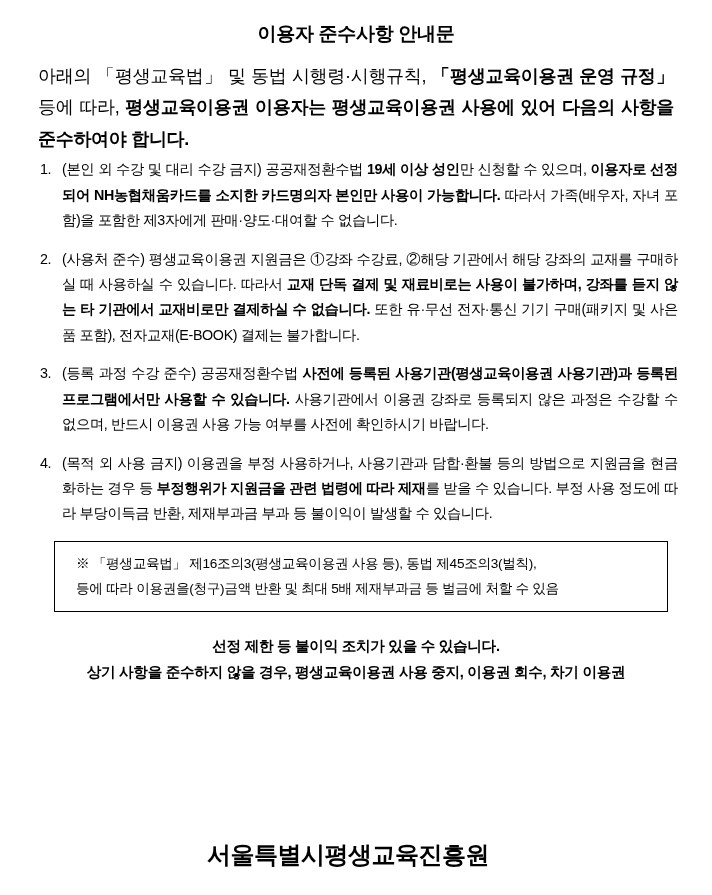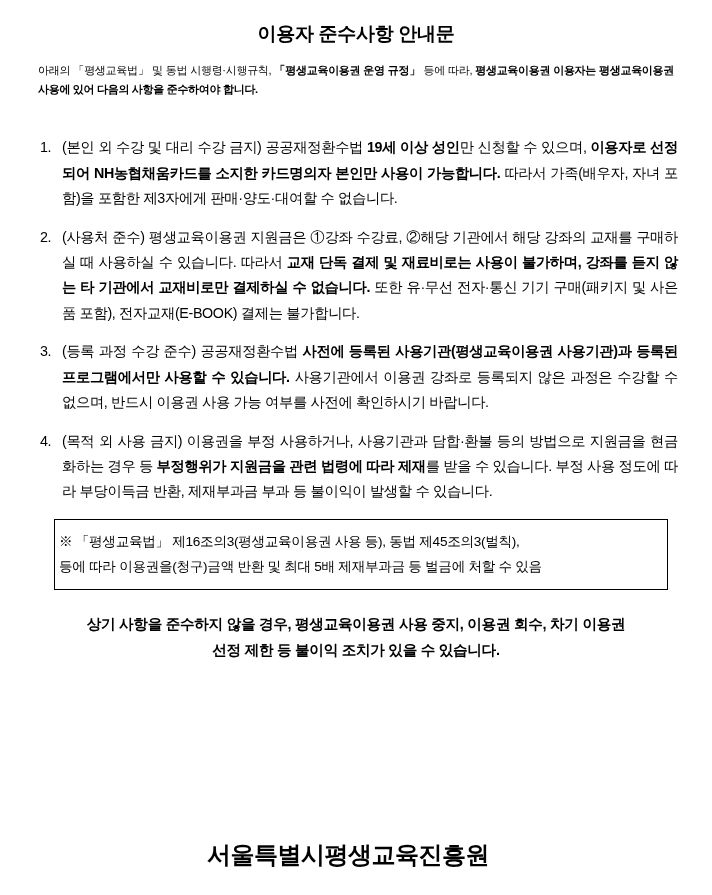--- a/index.html
+++ b/index.html
@@ -31,24 +31,24 @@
     letter-spacing: -0.3px;
     line-height: 1.25;
   }
   .title-line2 {
     font-size: 19px;
     font-weight: bold;
     letter-spacing: -0.3px;
     line-height: 1.3;
   }
   .intro {
-    font-size: 11px;
+    font-size: 18px;
     line-height: 1.75;
     text-align: justify;
-    margin: 10px 12px 36px 12px;
+    margin: 10px 12px 2px 12px;
     letter-spacing: -0.3px;
   }
   .intro .b {
     font-weight: bold;
   }
   ol.items {
     list-style: none;
     margin: 0 8px 0 14px;
     padding: 0;
   }
@@ -66,21 +66,21 @@
     left: 0;
     top: 0;
     font-size: 14.3px;
   }
   .b {
     font-weight: bold;
   }
   .note-box {
     margin: 14px 18px 0 28px;
     border: 1px solid #000000;
-    padding: 9px 12px 10px 4px;
+    padding: 9px 12px 10px 21px;
     font-size: 13.6px;
     line-height: 1.85;
     letter-spacing: -0.3px;
   }
   .note-box .nl {
     display: block;
     white-space: nowrap;
   }
   .closing {
     margin: 22px 30px 0 30px;
@@ -129,19 +129,19 @@
       <span class="num">4.</span><span>(목적 외 사용 금지) 이용권을 부정 사용하거나, 사용기관과 담합·환불 등의 방법으로 지원금을 현금화하는 경우 등 </span><span class="b">부정행위가 지원금을 관련 법령에 따라 제재</span><span>를 받을 수 있습니다. 부정 사용 정도에 따라 부당이득금 반환, 제재부과금 부과 등 불이익이 발생할 수 있습니다.</span>
     </li>
   </ol>
 
   <div class="note-box">
     <span class="nl">※ 「평생교육법」  제16조의3(평생교육이용권 사용 등), 동법 제45조의3(벌칙),</span>
     <span class="nl">등에 따라 이용권을(청구)금액 반환 및 최대 5배 제재부과금 등 벌금에 처할 수 있음</span>
   </div>
 
   <div class="closing">
+    <div>선정 제한 등 불이익 조치가 있을 수 있습니다.</div>
     <div>상기 사항을 준수하지 않을 경우, 평생교육이용권 사용 중지, 이용권 회수, 차기 이용권</div>
-    <div>선정 제한 등 불이익 조치가 있을 수 있습니다.</div>
   </div>
 
   <div class="footer">서울특별시평생교육진흥원</div>
 
 </div>
 
 </body></html>

